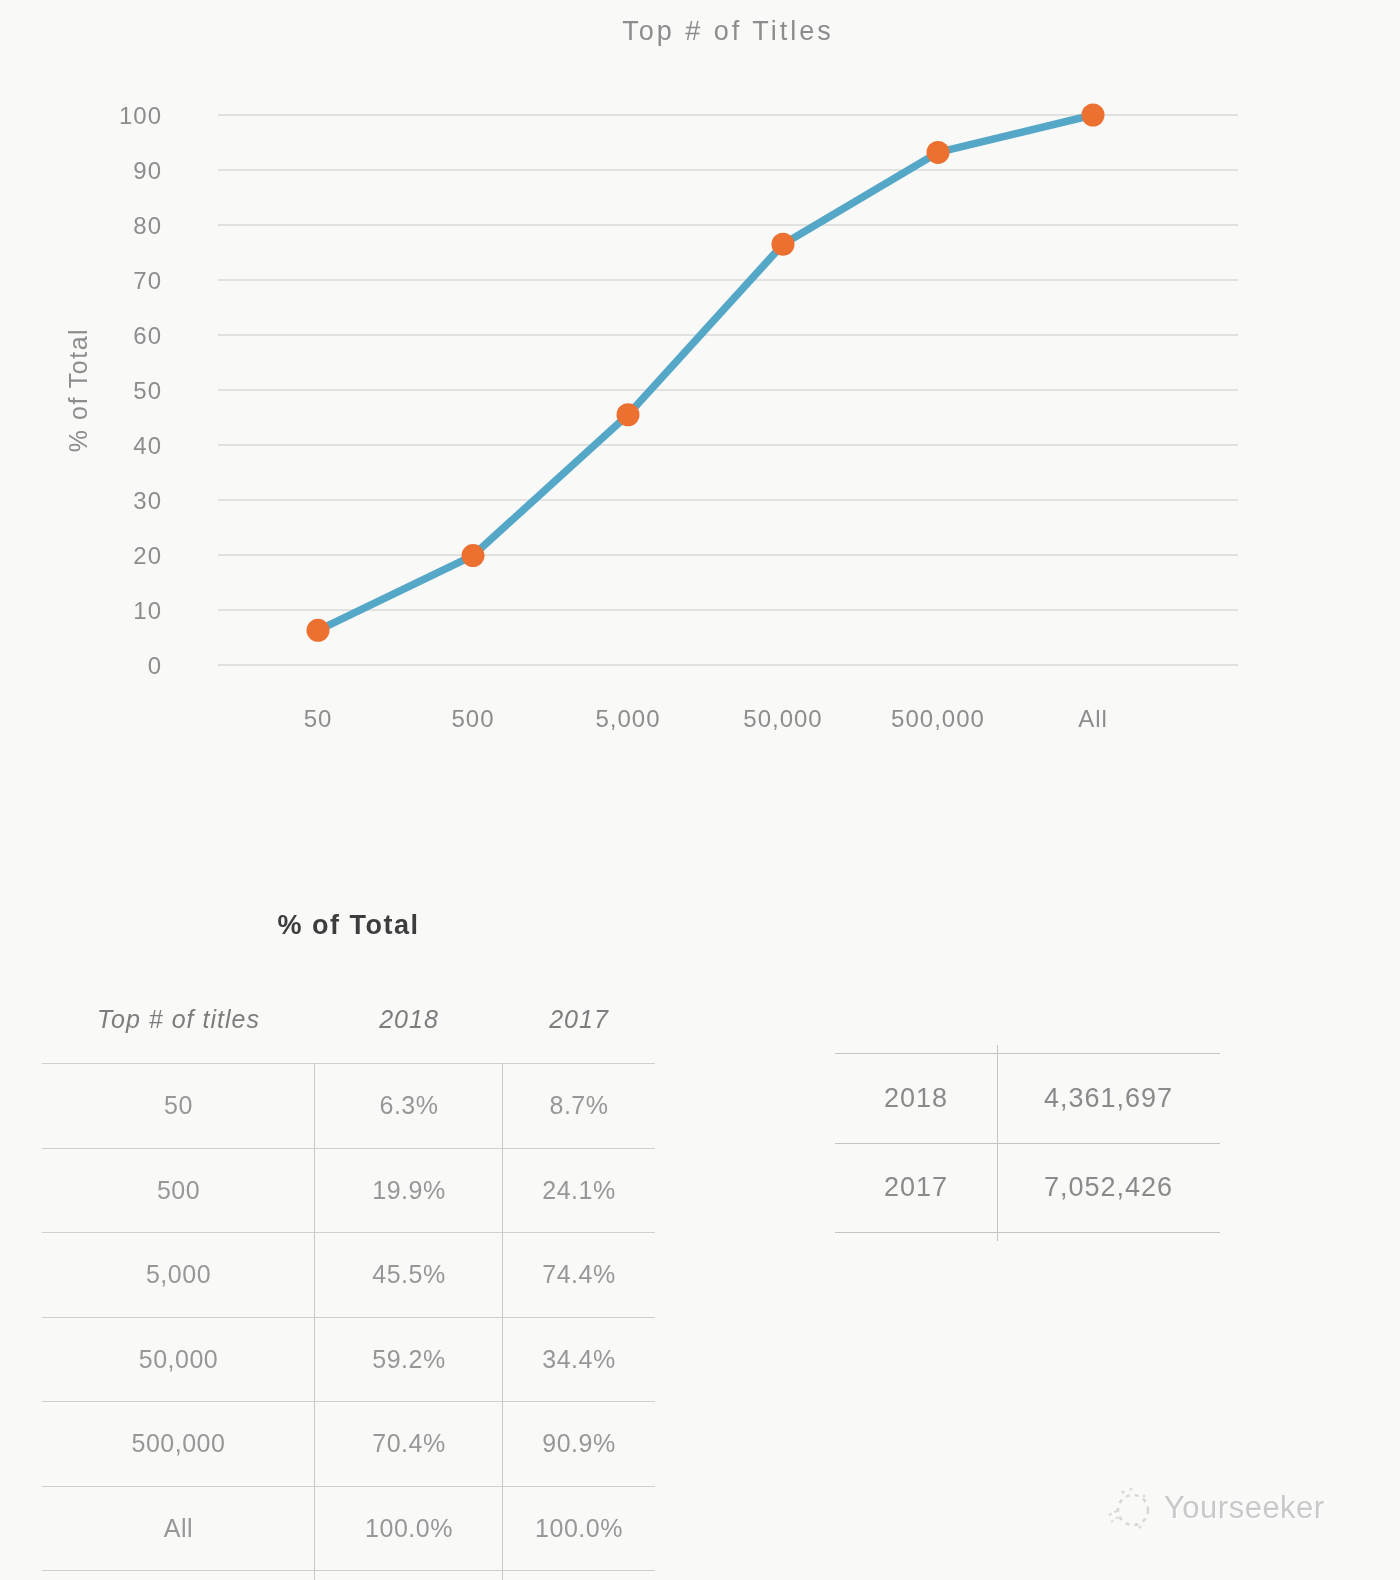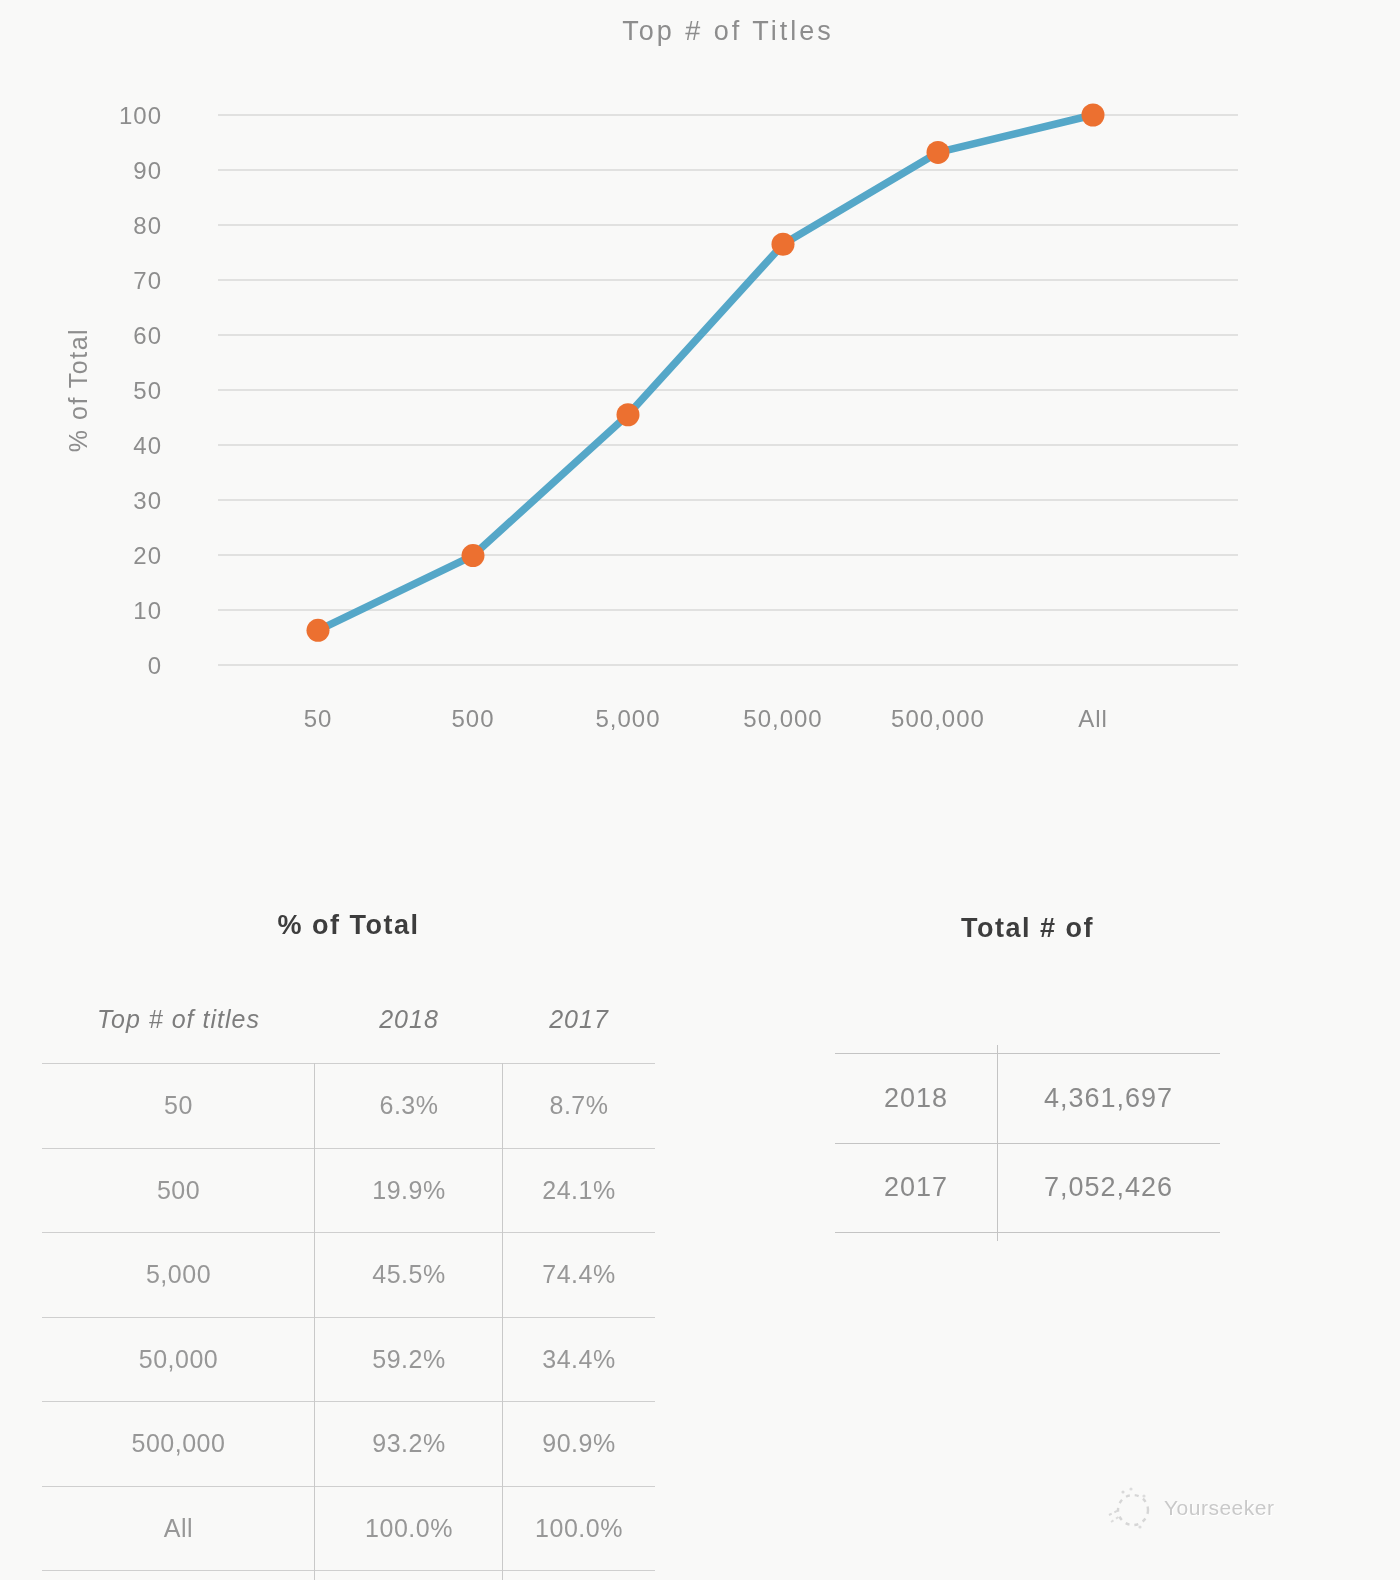--- a/index.html
+++ b/index.html
@@ -43,21 +43,21 @@
     font-size:27px;font-weight:bold;color:#3d3d3d;letter-spacing:1.5px;line-height:37px;}
   .totals-body{position:absolute;top:143px;left:0;width:100%;}
   .totals-row{display:grid;grid-template-columns:162px 223px;height:88.5px;
     border-top:1px solid #c4c4c4;align-items:center;
     font-size:27px;color:#8a8a8a;letter-spacing:1px;}
   .totals-row:last-child{border-bottom:1px solid #c4c4c4;}
   .totals-row div{text-align:center;}
   .totals-vline{position:absolute;left:162px;top:135px;width:1px;height:196px;background:#c4c4c4;}
   
   .watermark{position:absolute;left:1100px;top:1482px;display:flex;align-items:center;gap:6px;}
-  .watermark-text{font-size:21px;color:#c9c9c9;letter-spacing:0.5px;
+  .watermark-text{font-size:31px;color:#c9c9c9;letter-spacing:0.5px;
     text-shadow:1px 1px 0 #ffffff;}
 </style>
 </head>
 <body>
 
 <div>
   <div class="chart-title">Top # of Titles</div>
   <div class="y-axis-title">% of Total</div>
   <svg id="chart-svg" width="1400" height="770">
       <line x1="218" y1="665" x2="1238" y2="665" stroke="#d9d9d9" stroke-width="1.5"></line>
@@ -121,36 +121,35 @@
         <div>45.5%</div>
         <div>74.4%</div>
       </div>
       <div class="pct-row">
         <div>50,000</div>
         <div>59.2%</div>
         <div>34.4%</div>
       </div>
       <div class="pct-row">
         <div>500,000</div>
-        <div>93.2%</div>
+        <div>70.4%</div>
         <div>90.9%</div>
       </div>
       <div class="pct-row">
         <div>All</div>
         <div>100.0%</div>
         <div>100.0%</div>
       </div>
     </div>
   <div class="pct-vline v1"></div>
   <div class="pct-vline v2"></div>
 </section>
 
 <section class="totals-section">
   <h2 class="totals-title">
-    <div>Total # of</div>
   </h2>
   <div class="totals-body" id="totals-body">
       <div class="totals-row">
         <div>2018</div>
         <div>4,361,697</div>
       </div>
       <div class="totals-row">
         <div>2017</div>
         <div>7,052,426</div>
       </div>

